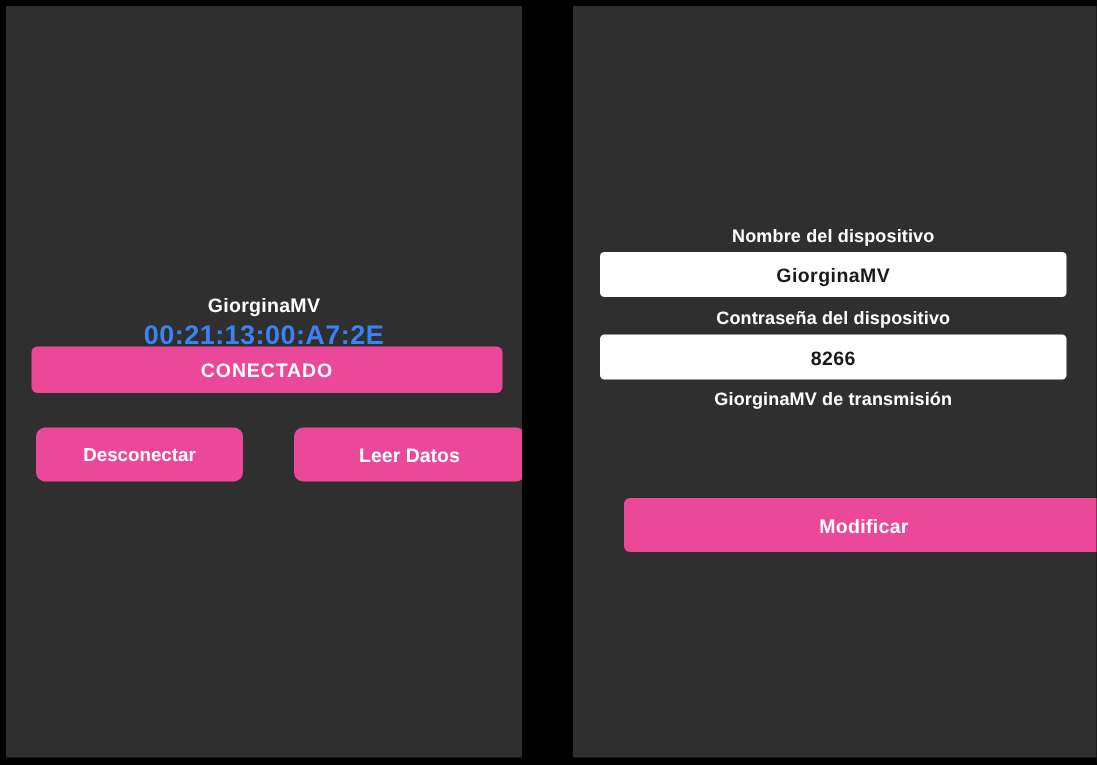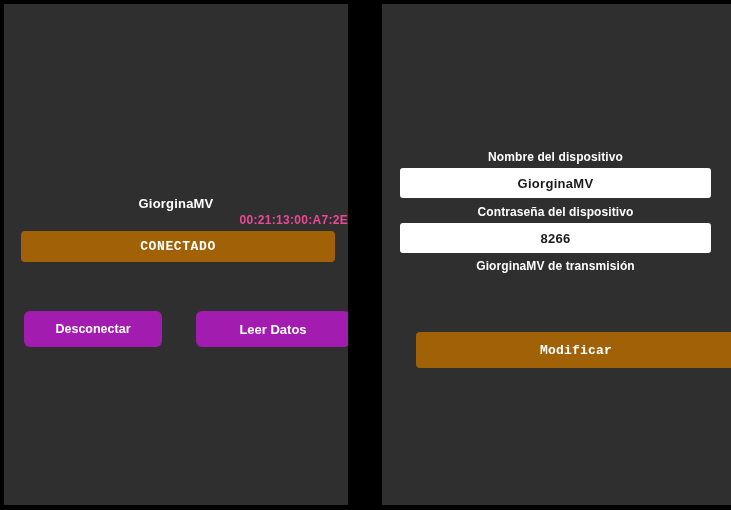--- a/index.html
+++ b/index.html
@@ -50,50 +50,48 @@
     color: #ffffff;
     font-size: 13px;
     font-weight: bold;
     letter-spacing: 0.2px;
   }
   .device-mac {
     position: absolute;
     left: 0;
     top: 209px;
     width: 344px;
-    text-align: right;
-    color: #ec4899;
-    font-size: 12px;
+    text-align: center;
+    color: #3b82f6;
+    font-size: 18px;
     font-weight: bold;
     letter-spacing: 0.3px;
   }
 
   .btn {
     border: none;
     outline: none;
     cursor: pointer;
     font-family: "Liberation Sans", sans-serif;
     font-weight: bold;
     color: #ffffff;
     display: flex;
     align-items: center;
     justify-content: center;
     text-align: center;
     padding: 0;
   }
 
   .btn-pink {
-    background: #a16207;
+    background: #ec4899;
     border-radius: 4px;
-    font-family: Liberation Mono, monospace;
   }
   .btn-cyan {
-    background: #a21caf;
+    background: #ec4899;
     border-radius: 6px;
-    margin-top: 26px;
   }
 
   #btn-conectado {
     position: absolute;
     left: 17px;
     top: 227px;
     width: 314px;
     height: 31px;
     font-size: 13px;
     letter-spacing: 0.6px;

